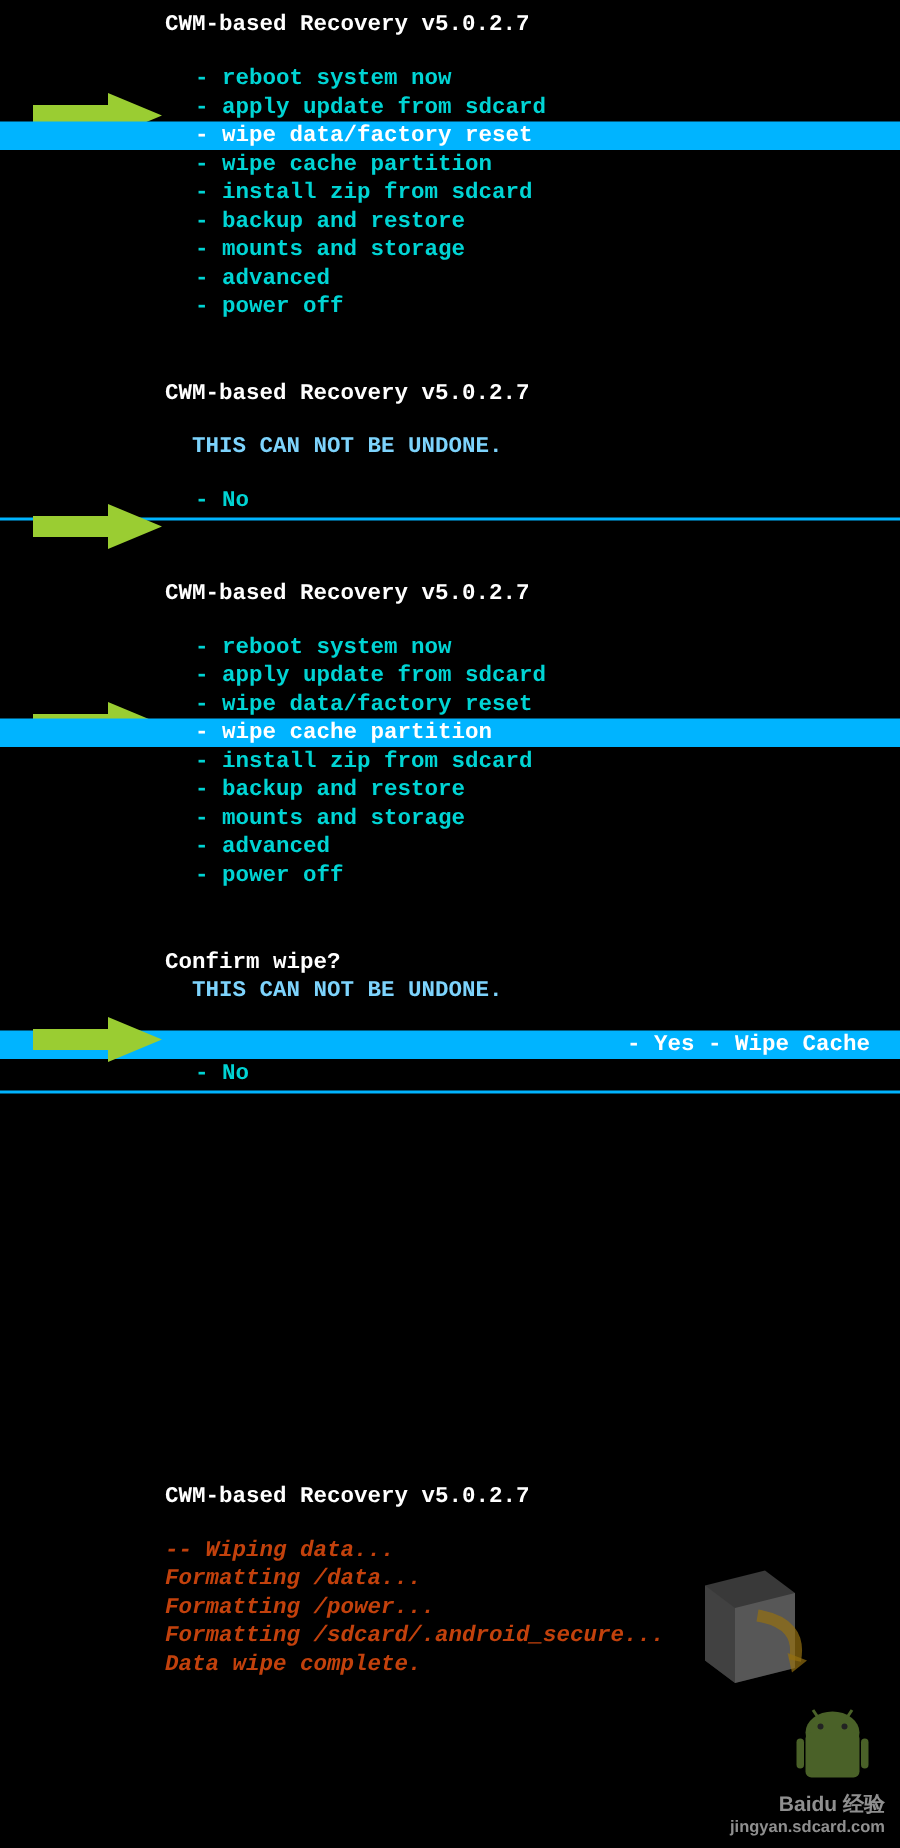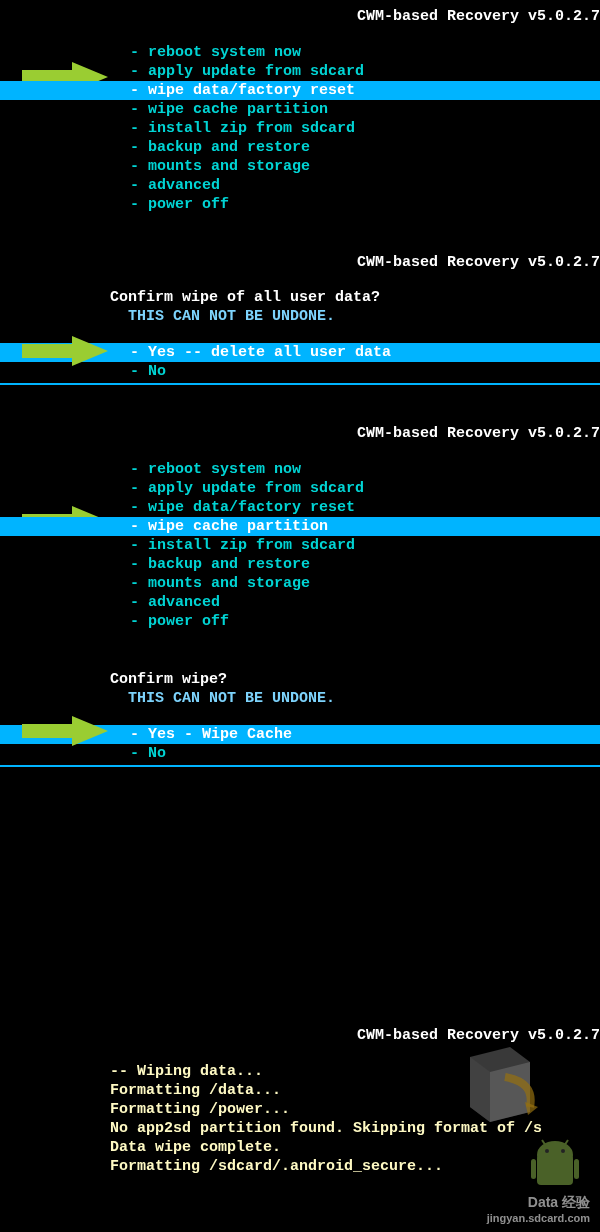--- a/index.html
+++ b/index.html
@@ -19,21 +19,20 @@
       position: relative;
     }
     .section {
       position: relative;
       padding-left: 110px;
       margin-bottom: 40px;
     }
     .header {
       color: #ffffff;
       margin-bottom: 18px;
-      text-align: right;
     }
     .menu-item {
       position: relative;
       padding: 0 20px 0 20px;
       line-height: 19px;
     }
     .menu-item.selected {
       background: #00b4ff;
       color: #ffffff;
     }
@@ -67,23 +66,24 @@
       height: 30px;
     }
     .arrow svg {
       width: 100%;
       height: 100%;
     }
     .log-section {
       padding-left: 110px;
     }
     .log-text {
-      color: #fef9c3;
+      color: #c2410c;
       line-height: 19px;
       white-space: pre;
+      font-style: italic;
     }
     .watermark-container {
       position: absolute;
       right: 0;
       bottom: 0;
       width: 160px;
       height: 250px;
       pointer-events: none;
       opacity: 0.7;
     }
@@ -128,23 +128,21 @@
   <div class="menu-item">- <span>power off</span></div>
 </div>
 
 <div class="section">
   <div class="arrow" style="top: 82px;">
     <svg viewBox="0 0 86 30">
         <polygon points="0,8 50,8 50,0 86,15 50,30 50,22 0,22" fill="#9ACD32"></polygon>
       </svg>
   </div>
   <div class="header">CWM-based Recovery v5.0.2.7</div>
-  <div class="confirm-text">Confirm wipe of all user data?</div>
   <div class="confirm-subtext">THIS CAN NOT BE UNDONE.</div>
-  <div class="confirm-item selected" style="margin-left:-110px; padding-left:130px;">- <span> Yes -- delete all user data</span></div>
   <div class="confirm-item">- <span> No</span></div>
   <div class="divider" style="margin-left:-110px; width:600px;"></div>
 </div>
 
 <div class="section">
   <div class="arrow" style="top: 81px;">
     <svg viewBox="0 0 86 30">
         <polygon points="0,8 50,8 50,0 86,15 50,30 50,22 0,22" fill="#9ACD32"></polygon>
       </svg>
   </div>
@@ -161,34 +159,33 @@
 </div>
 
 <div class="section">
   <div class="arrow" style="top: 45px;">
     <svg viewBox="0 0 86 30">
         <polygon points="0,8 50,8 50,0 86,15 50,30 50,22 0,22" fill="#9ACD32"></polygon>
       </svg>
   </div>
   <div class="confirm-text">Confirm wipe?</div>
   <div class="confirm-subtext">THIS CAN NOT BE UNDONE.</div>
-  <div class="confirm-item selected" style="margin-left:-110px; padding-left:130px;">- <span>Yes - Wipe Cache</span></div>
+  <div class="confirm-item selected" style="margin-left:-110px; padding-left:130px;text-align:right;">- <span>Yes - Wipe Cache</span></div>
   <div class="confirm-item">- <span>No</span></div>
   <div class="divider" style="margin-left:-110px; width:600px;"></div>
 </div>
 
 <div style="height: 220px;"></div>
 <div class="log-section">
   <div class="header">CWM-based Recovery v5.0.2.7</div>
   <div class="log-text">-- Wiping data...</div>
   <div class="log-text">Formatting /data...</div>
   <div class="log-text">Formatting /power...</div>
-  <div class="log-text">No app2sd partition found. Skipping format of /s</div>
+  <div class="log-text">Formatting /sdcard/.android_secure...</div>
   <div class="log-text">Data wipe complete.</div>
-  <div class="log-text">Formatting /sdcard/.android_secure...</div>
 </div>
 
 <div class="watermark-container">
   <div class="box-figure">
     <svg width="80" height="90" viewBox="0 0 80 90">
       <polygon points="10,20 50,10 70,25 70,75 30,85 10,70" fill="#888" opacity="0.6"></polygon>
       <polygon points="10,20 30,35 30,85 10,70" fill="#666" opacity="0.6"></polygon>
       <polygon points="30,35 70,25 70,75 30,85" fill="#999" opacity="0.6"></polygon>
       <path d="M 45 40 Q 75 45 70 70" stroke="#d4a017" stroke-width="8" fill="none" opacity="0.7"></path>
       <polygon points="65,65 78,70 68,78" fill="#d4a017" opacity="0.7"></polygon>
@@ -200,16 +197,16 @@
       <rect x="7" y="18" width="36" height="30" rx="4" fill="#6a8a3a"></rect>
       <circle cx="17" cy="14" r="2" fill="#333"></circle>
       <circle cx="33" cy="14" r="2" fill="#333"></circle>
       <line x1="12" y1="3" x2="16" y2="9" stroke="#6a8a3a" stroke-width="2"></line>
       <line x1="38" y1="3" x2="34" y2="9" stroke="#6a8a3a" stroke-width="2"></line>
       <rect x="1" y="22" width="5" height="20" rx="2.5" fill="#6a8a3a"></rect>
       <rect x="44" y="22" width="5" height="20" rx="2.5" fill="#6a8a3a"></rect>
     </svg>
   </div>
   <div class="baidu-text">
-    <span style="font-size:14px;font-weight:bold;">Data 经验</span><br>
+    <span style="font-size:14px;font-weight:bold;">Baidu 经验</span><br>
     <span>jingyan.sdcard.com</span>
   </div>
 </div>
 
 </body></html>

